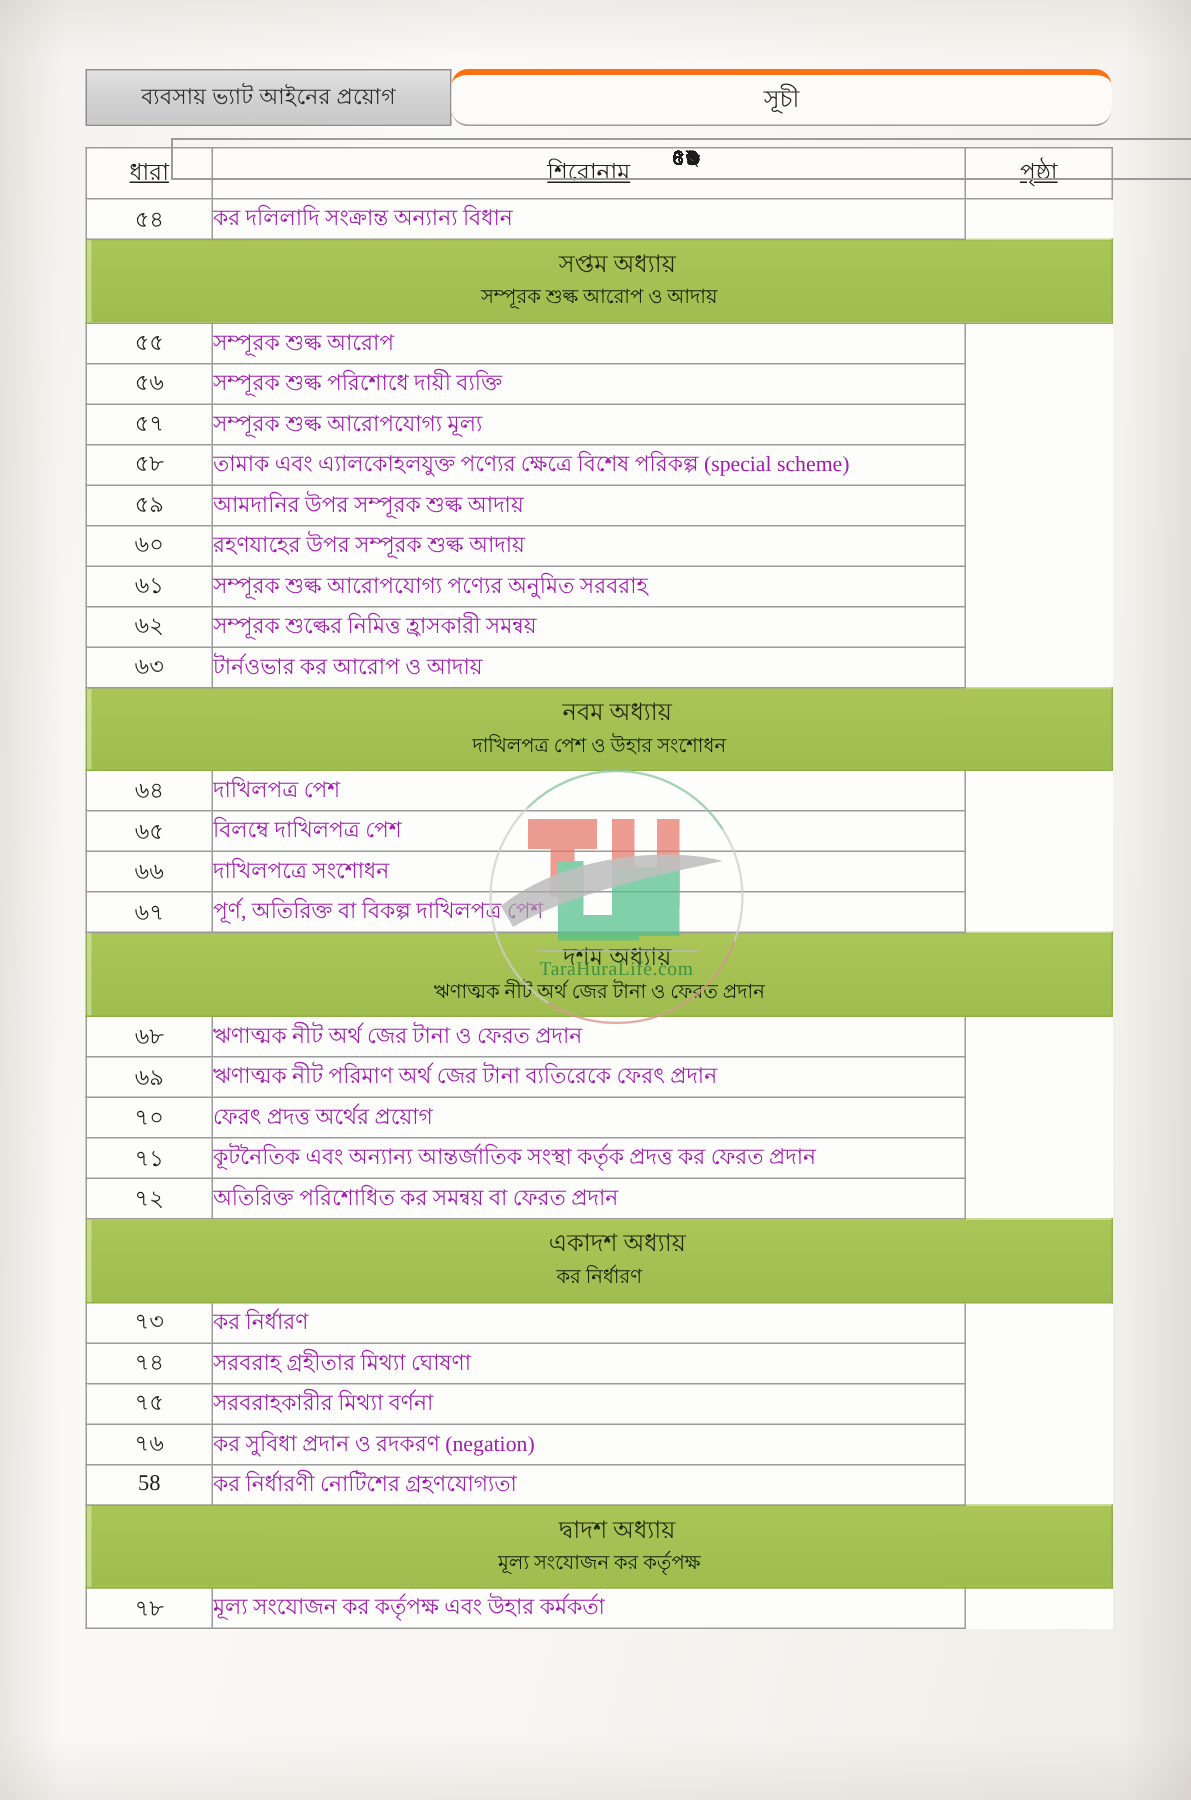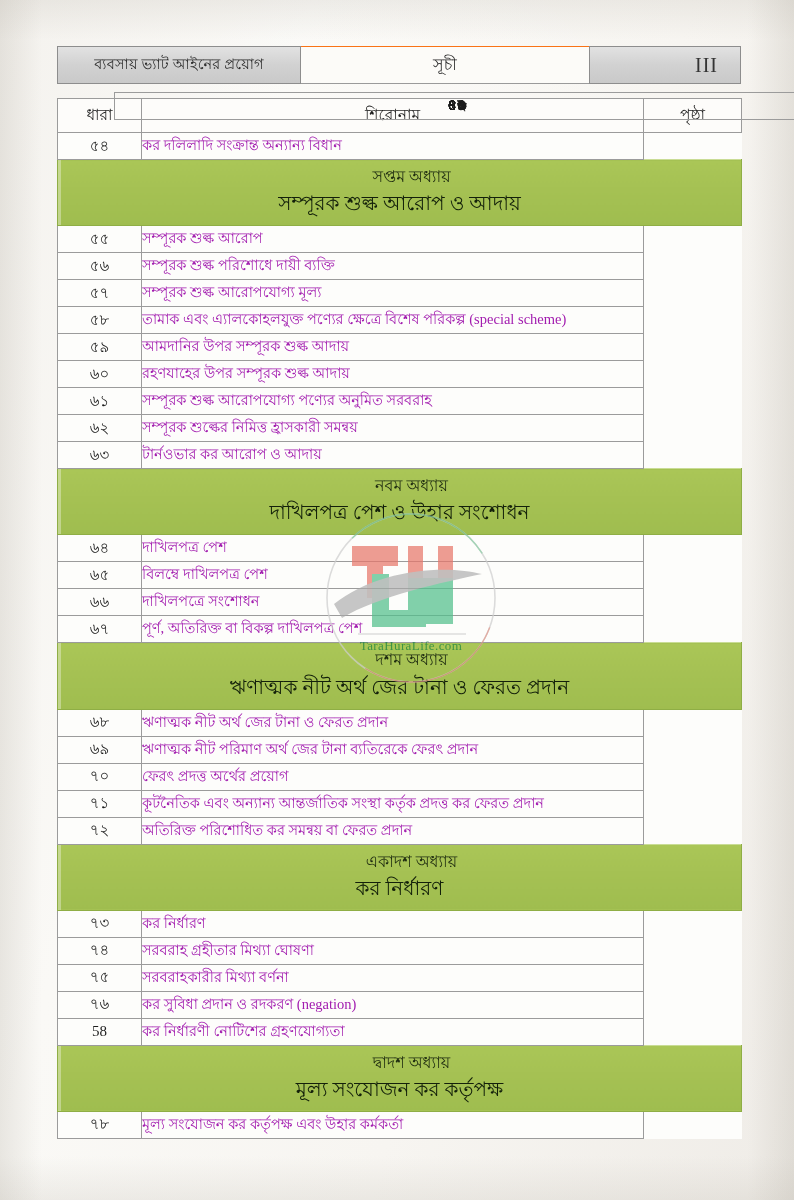--- a/index.html
+++ b/index.html
@@ -59,28 +59,29 @@
     background: linear-gradient(180deg,#e2e2e2 0%, #d2d2d2 48%, #c9c9c9 100%);
     display: flex;
     align-items: center;
     justify-content: center;
     font-size: 14.5px;
     color: #2b2b2b;
     letter-spacing: .2px;
   }
   .runhead-mid {
     flex: 1;
-    border-top: 1px solid #f97316;
+    border-top: 4px solid #f97316;
     border-bottom: 1px solid #9a9a9a;
     background: #fcfbf8;
     display: flex;
     align-items: center;
     justify-content: center;
     font-size: 16px;
     color: #262626;
+    border-radius: 11px;
   }
   .runhead-right {
     width: 128px;
     border: 1px solid #8d8d8d;
     background: linear-gradient(180deg,#e2e2e2 0%, #d2d2d2 48%, #c9c9c9 100%);
     display: flex;
     align-items: center;
     justify-content: flex-end;
     padding-right: 22px;
     font-size: 20px;
@@ -105,20 +106,21 @@
   col.c-title { width: 502px; }
   col.c-page  { width: 98px; }
 
   th.head {
     height: 33px;
     font-weight: normal;
     font-size: 15.5px;
     color: #1f1f1f;
     background: #fdfcfa;
     text-align: center;
+    text-decoration: underline;
   }
 
   td.sec {
     text-align: center;
     font-size: 15px;
     color: #1d1d1d;
     height: 26px;
   }
   td.title {
     padding-left: 9px;
@@ -146,21 +148,21 @@
     padding: 5px 0 7px 0;
     box-shadow: inset 3px 0 0 rgba(255,255,255,.35);
   }
   .chap-line1 {
     font-size: 16px;
     color: #1e2b10;
     line-height: 1.45;
     padding-left: 24px;
   }
   .chap-line2 {
-    font-size: 20px;
+    font-size: 13px;
     color: #13200a;
     line-height: 1.5;
   }
   .roman-latin { font-family: "Liberation Serif", serif; }
 
   
   .watermark {
     position: absolute;
     left: 316px;
     top: 512px;
@@ -186,21 +188,20 @@
 <body>
 
 <div class="paper-tint"></div>
 <div class="edge-shade"></div>
 
 <div class="page">
 
   <div class="runhead">
     <div class="runhead-left">ব্যবসায় ভ্যাট আইনের প্রয়োগ</div>
     <div class="runhead-mid">সূচী</div>
-    <div class="runhead-right roman-latin">III</div>
   </div>
 
   <table class="toc">
     <colgroup>
       <col class="c-sec">
         <col class="c-title">
         <col class="c-page">
     </colgroup>
     <thead>
       <tr>

